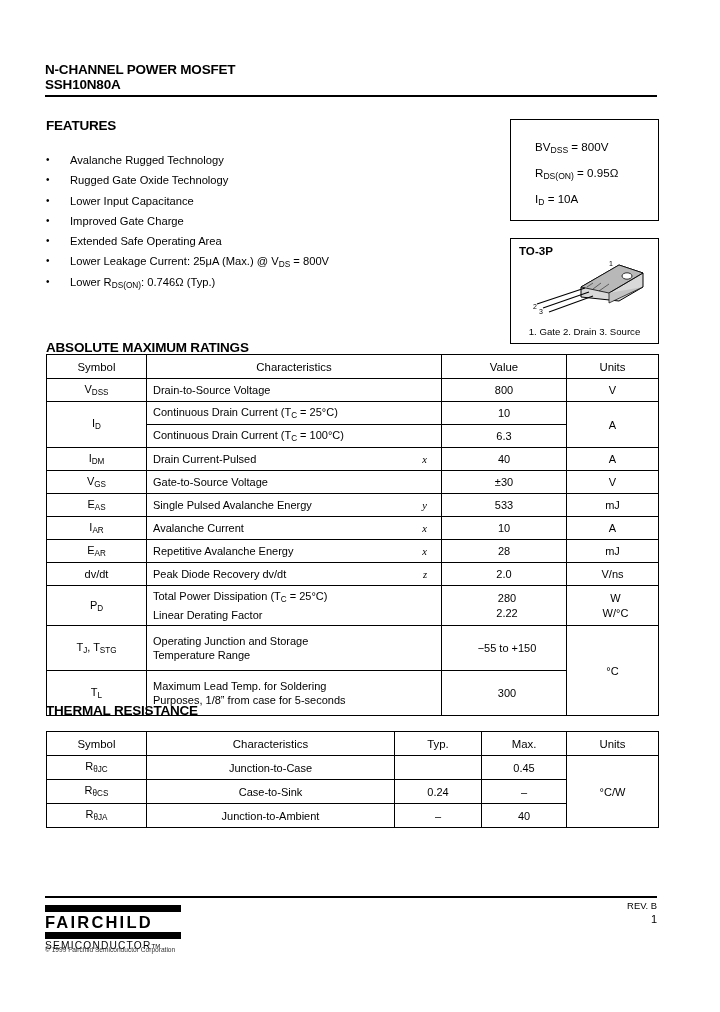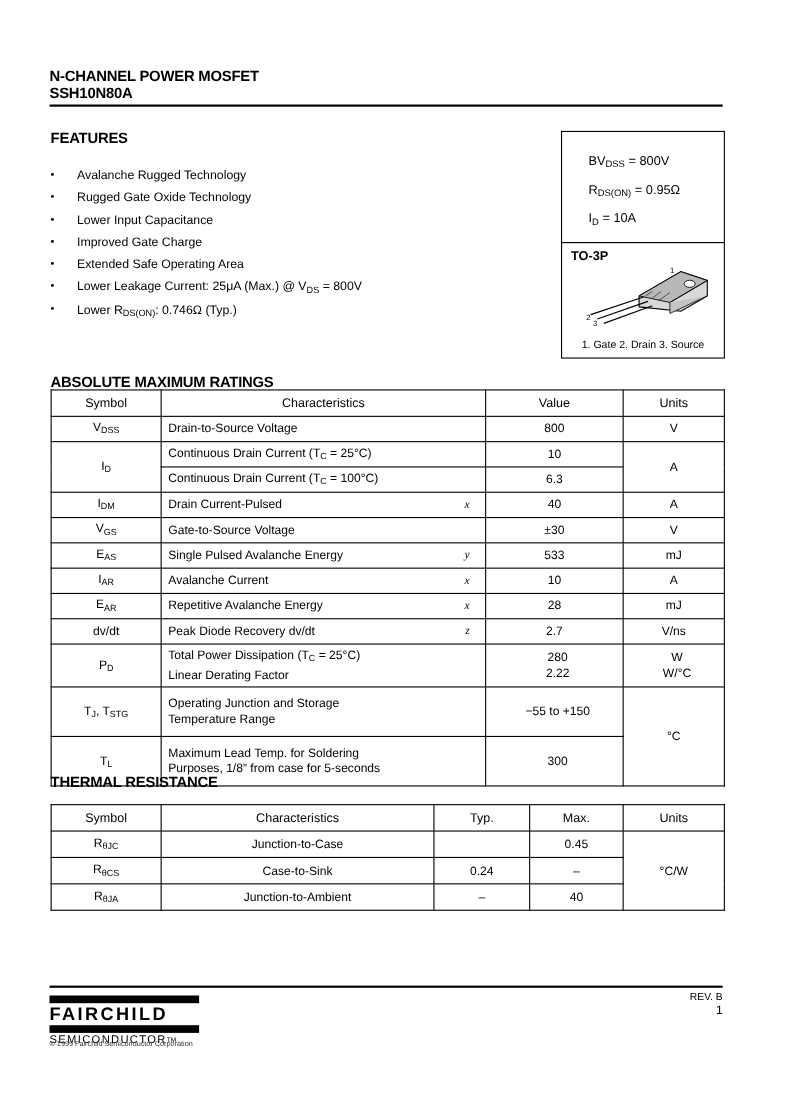--- a/index.html
+++ b/index.html
@@ -84,21 +84,21 @@
     border: 1.6px solid #000;
     box-sizing: border-box;
     padding: 14px 0 0 24px;
     font-size: 11.6px;
   }
   .spec-line { height: 26px; line-height: 26px; white-space: nowrap; }
 
   
   .pkg-box {
     position: absolute;
-    left: 510px; top: 220px;
+    left: 510px; top: 238px;
     width: 149px;
     height: 106px;
     border: 1.6px solid #000;
     box-sizing: border-box;
   }
   .pkg-title {
     position: absolute;
     left: 8px; top: 5px;
     font-weight: bold;
     font-size: 11.6px;
@@ -346,21 +346,21 @@
         </tr>
         <tr>
           <td class="c-sym" style="height: 22px;">E<sub>AR</sub></td>
           <td class="c-char" style="height: 22px;">Repetitive Avalanche Energy<span class="note-mark">x</span></td>
           <td class="c-val" style="height: 22px;">28</td>
           <td class="c-unit" style="height: 22px;">mJ</td>
         </tr>
         <tr>
           <td class="c-sym" style="height: 22px;">dv/dt</td>
           <td class="c-char" style="height: 22px;">Peak Diode Recovery dv/dt<span class="note-mark">z</span></td>
-          <td class="c-val" style="height: 22px;">2.7</td>
+          <td class="c-val" style="height: 22px;">2.0</td>
           <td class="c-unit" style="height: 22px;">V/ns</td>
         </tr>
         <tr>
           <td class="c-sym" style="height: 32px; margin-left: 40px;">P<sub>D</sub></td>
           <td class="c-char two-line" style="height: 32px;">Total Power Dissipation (T<sub>C</sub> = 25°C)<br>Linear Derating Factor</td>
           <td class="c-val two-line" style="height: 32px;">280<br>2.22</td>
           <td class="c-unit two-line" style="height: 32px;">W<br>W/°C</td>
         </tr>
         <tr>
           <td class="c-sym" style="height: 38px;">T<sub>J</sub>, T<sub>STG</sub></td>

